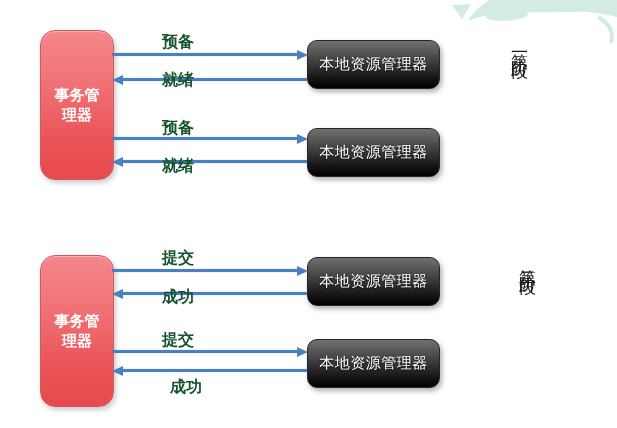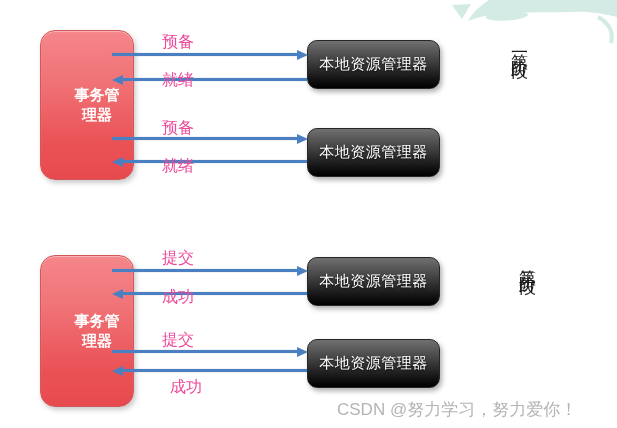--- a/index.html
+++ b/index.html
@@ -8,21 +8,21 @@
     overflow:hidden;font-family:"DejaVu Sans",sans-serif;
   }
   
   .tm{
     position:absolute;left:40px;width:72px;border-radius:15px;
     background:linear-gradient(180deg,#f5868a 0%,#f07276 35%,#ea5256 75%,#e74a4e 100%);
     border:1px solid #d2575b;
     box-shadow:2px 3px 5px rgba(140,140,140,.45), inset 0 1px 1px rgba(255,255,255,.4);
     display:flex;flex-direction:column;align-items:center;justify-content:center;
     color:#fff;font-weight:bold;font-size:15px;line-height:20px;
-    font-family:"DejaVu Serif","DejaVu Sans",serif;text-align:center;padding-left:20px;
+    font-family:"DejaVu Serif","DejaVu Sans",serif;text-align:center;
   }
   
   .rm{
     position:absolute;left:307px;width:131px;height:47px;border-radius:10px;
     background:linear-gradient(180deg,#707070 0%,#3d3d3d 45%,#121212 82%,#000 100%);
     border:1px solid #262626;
     box-shadow:2px 3px 5px rgba(110,110,110,.55);
     display:flex;align-items:center;justify-content:center;
     color:#fff;font-weight:normal;font-size:15px;letter-spacing:.5px;
     font-family:"DejaVu Serif","DejaVu Sans",serif;
@@ -36,22 +36,22 @@
     width:0;height:0;border:5px solid transparent;border-right:none;border-left:11px solid #4a7fc1;
   }
   .arrow.l{left:123px;width:184px;}
   .arrow.l::before{
     content:"";position:absolute;right:100%;top:50%;transform:translateY(-50%);
     width:0;height:0;border:5px solid transparent;border-left:none;border-right:11px solid #4a7fc1;
   }
   
   .msg{
     position:absolute;transform:translateX(-50%);
-    font-family:"DejaVu Serif","DejaVu Sans",serif;font-weight:400;
-    font-size:16px;color:#ec4899;white-space:nowrap;
+    font-family:"DejaVu Serif","DejaVu Sans",serif;font-weight:700;
+    font-size:16px;color:#14532d;white-space:nowrap;
   }
   
   .phase{
     position:absolute;writing-mode:vertical-rl;text-orientation:upright;
     font-family:"DejaVu Serif","DejaVu Sans",serif;font-size:17px;color:#1a1a1a;
     letter-spacing:3px;
   }
   .watermark{
     position:absolute;left:337px;top:398px;font-size:17px;color:#b4b4b4;
     white-space:nowrap;font-family:"Liberation Sans","DejaVu Sans",sans-serif;
@@ -111,15 +111,14 @@
   <div class="arrow r" style="top:350px;"></div>
   <div class="arrow l" style="top:369px;"></div>
 
   <span class="msg" style="left:178px;top:248px;">提交</span>
   <span class="msg" style="left:178px;top:287px;">成功</span>
   <span class="msg" style="left:178px;top:330px;">提交</span>
   <span class="msg" style="left:186px;top:377px;">成功</span>
 
   <div class="phase" style="left:517px;top:256px;">第二阶段</div>
 
-  <div class="watermark">CSDN @努力学习，努力爱你！</div>
 
 </div>
 
 </body></html>

